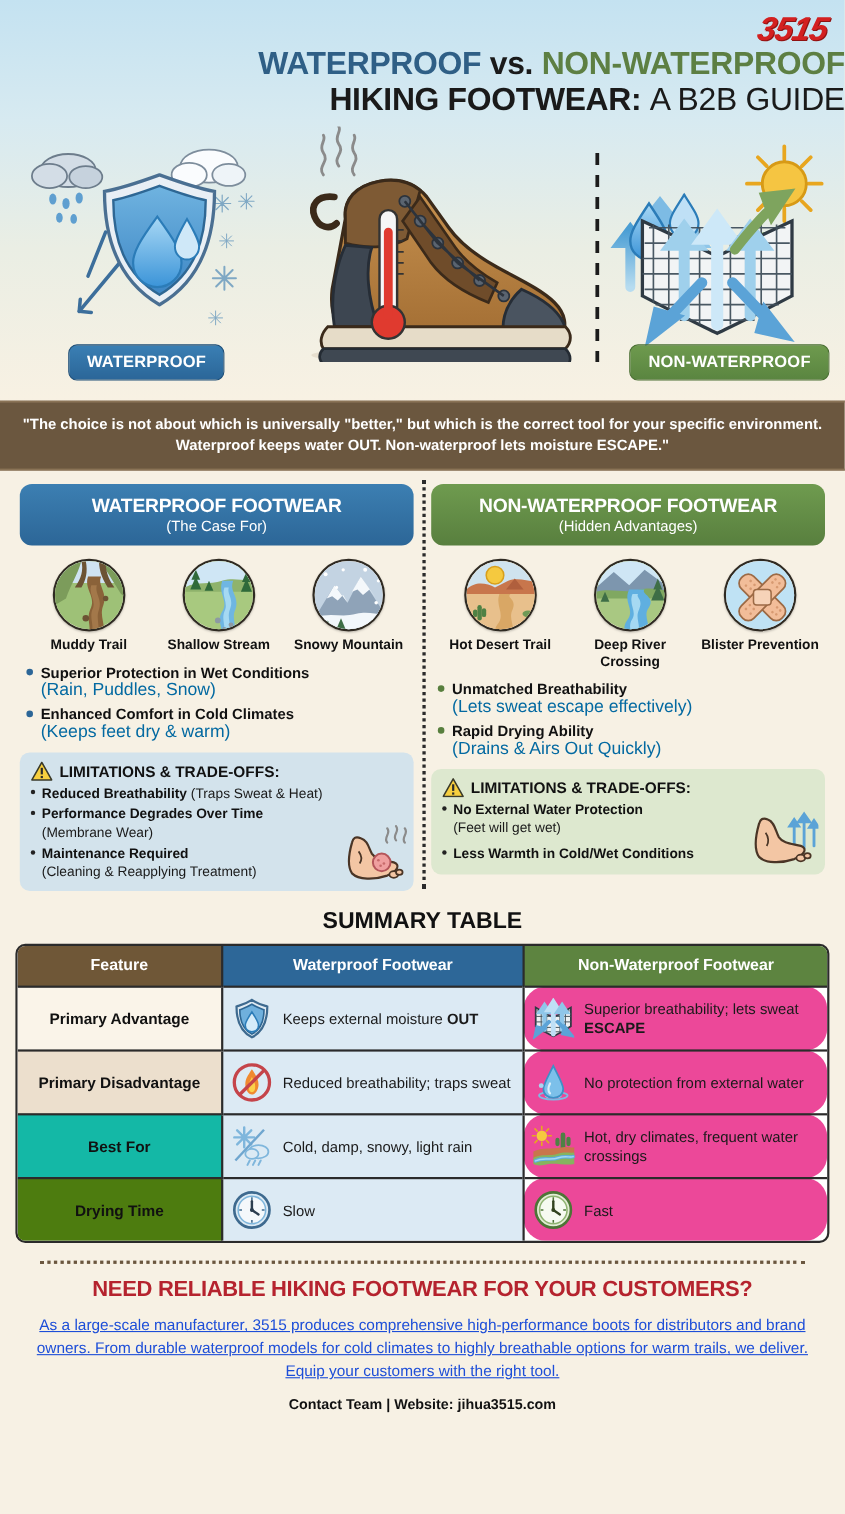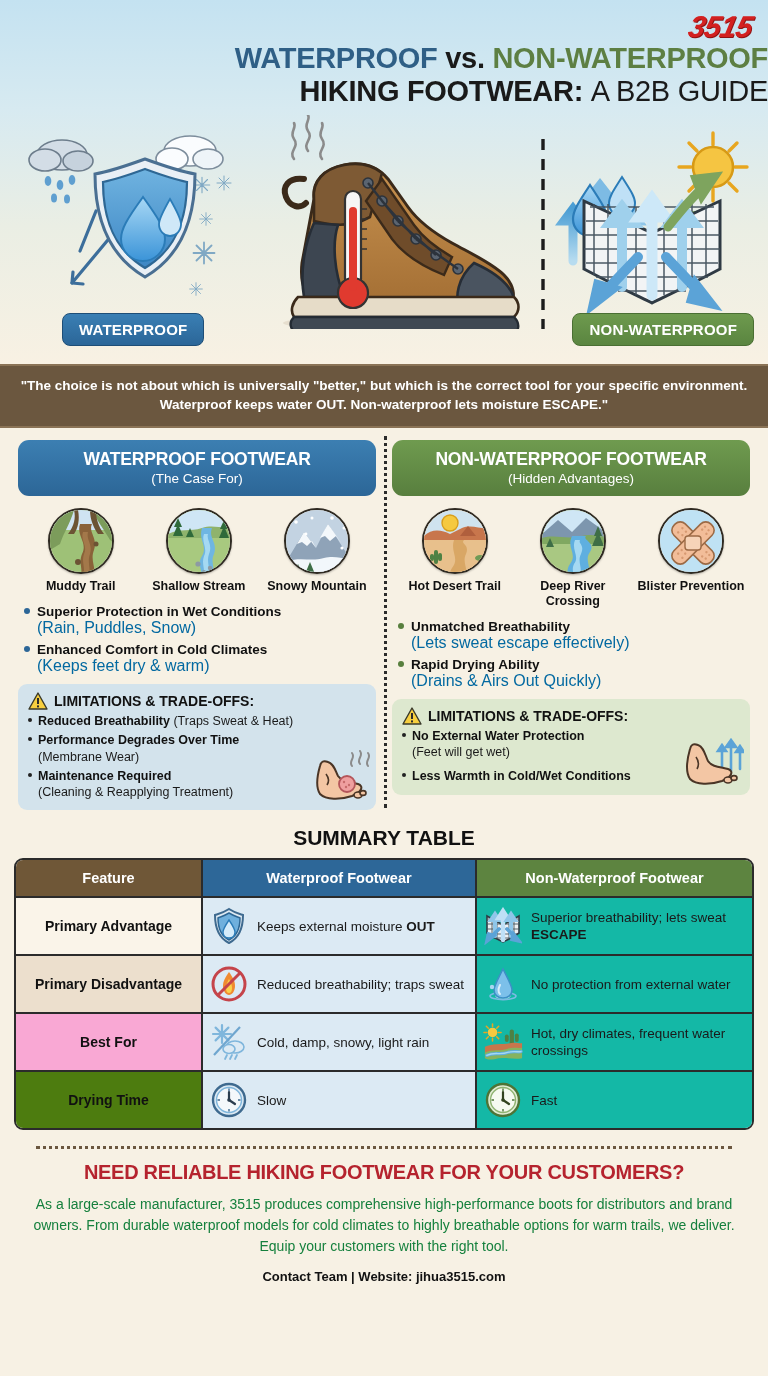--- a/index.html
+++ b/index.html
@@ -125,34 +125,34 @@
     margin-left: 29px;
   }
   th.c0 { background: #6f5737; width: 186px; }
   th.c1 { background: #2d6798; width: 274px; }
   th.c2 { background: #5d8440; border-right: none; }
   td { border-top: 2px solid #2b2b2b; border-right: 2px solid #2b2b2b; padding: 8px 6px; vertical-align: middle; }
   td.c2 { border-right: none; }
   td.feat { text-align: center; font-size: 14px; font-weight: 700; color: #111; line-height: 1.2; }
   tr.r0 td.feat { background: #faf4e9; }
   tr.r1 td.feat { background: #ecdfcd; }
-  tr.r2 td.feat { background: #f9a8d4; }
+  tr.r2 td.feat { background: #14b8a6; }
   tr.r3 td.feat { background: #4d7c0f; }
   td.wpc { background: #dceaf4; }
-  td.nwpc { background: #14b8a6; }
+  td.nwpc { background: #ec4899; border-radius: 20px; }
   .cellflex { display:flex; align-items:center; gap:8px; }
   .celltxt { font-size: 13.5px; color: #1a1a1a; line-height: 1.28; }
   .celltxt b { font-weight: 700; }
   .cellicon { flex: 0 0 auto; width: 40px; height: 40px; display:flex; align-items:center; justify-content:center; }
 
   
   .cta { padding: 10px 22px 6px; text-align: center; }
   .cta-rule { border-top: 3px dotted #6b573f; margin: 6px 14px 12px; }
   .cta-h { color: #b5232e; font-size: 20px; font-weight: 700; letter-spacing: -0.3px; }
-  .cta-p { margin-top: 10px; font-size: 14px; line-height: 1.5; color: #15803d; }
+  .cta-p { margin-top: 10px; font-size: 14px; line-height: 1.5; color: #1d4ed8; text-decoration: underline; }
   .cta-contact { margin-top: 12px; font-size: 13px; font-weight: 700; color: #111; }
 </style>
 </head>
 <body>
 
 <div class="page">
 
   <div class="hero">
 
     <div class="logo">3515</div>

